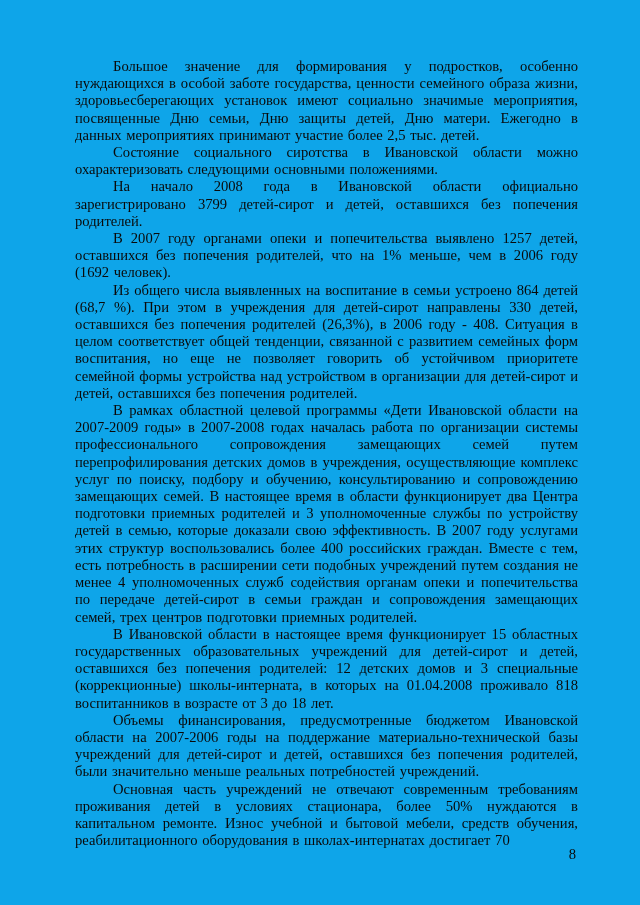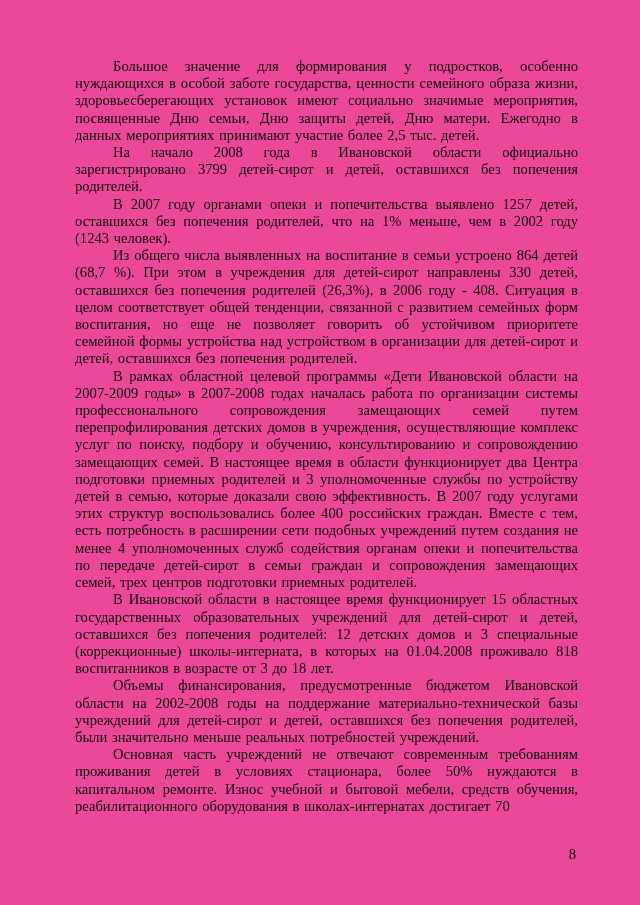--- a/index.html
+++ b/index.html
@@ -4,21 +4,21 @@
 <style>
   html, body {
     margin: 0;
     padding: 0;
     background: #ffffff;
   }
   .page {
     position: relative;
     width: 640px;
     height: 905px;
-    background: #ec4899;
+    background: #0ea5e9;
     box-sizing: border-box;
     padding: 58px 62px 30px 75px;
     font-family: "Liberation Serif", "DejaVu Serif", serif;
     color: #0a0a0a;
     overflow: hidden;
   }
   .doc-body p {
     margin: 0;
     font-size: 14.6px;
     line-height: 17.2px;
@@ -33,22 +33,23 @@
     font-size: 14.6px;
     color: #0a0a0a;
   }
 </style>
 </head>
 <body>
 
 <div class="page">
   <div class="doc-body">
     <p>Большое значение для формирования у подростков, особенно нуждающихся в особой заботе государства, ценности семейного образа жизни, здоровьесберегающих установок имеют социально значимые мероприятия, посвященные Дню семьи, Дню защиты детей, Дню матери. Ежегодно в данных мероприятиях принимают участие более 2,5 тыс. детей.</p>
+    <p>Состояние социального сиротства в Ивановской области можно охарактеризовать следующими основными положениями.</p>
     <p>На начало 2008 года в Ивановской области официально зарегистрировано 3799 детей-сирот и детей, оставшихся без попечения родителей.</p>
-    <p>В 2007 году органами опеки и попечительства выявлено 1257 детей, оставшихся без попечения родителей, что на 1% меньше, чем в 2002 году (1243 человек).</p>
+    <p>В 2007 году органами опеки и попечительства выявлено 1257 детей, оставшихся без попечения родителей, что на 1% меньше, чем в 2006 году (1692 человек).</p>
     <p>Из общего числа выявленных на воспитание в семьи устроено 864 детей (68,7 %). При этом в учреждения для детей-сирот направлены 330 детей, оставшихся без попечения родителей (26,3%), в 2006 году - 408. Ситуация в целом соответствует общей тенденции, связанной с развитием семейных форм воспитания, но еще не позволяет говорить об устойчивом приоритете семейной формы устройства над устройством в организации для детей-сирот и детей, оставшихся без попечения родителей.</p>
     <p>В рамках областной целевой программы «Дети Ивановской области на 2007-2009 годы» в 2007-2008 годах началась работа по организации системы профессионального сопровождения замещающих семей путем перепрофилирования детских домов в учреждения, осуществляющие комплекс услуг по поиску, подбору и обучению, консультированию и сопровождению замещающих семей. В настоящее время в области функционирует два Центра подготовки приемных родителей и 3 уполномоченные службы по устройству детей в семью, которые доказали свою эффективность. В 2007 году услугами этих структур воспользовались более 400 российских граждан. Вместе с тем, есть потребность в расширении сети подобных учреждений путем создания не менее 4 уполномоченных служб содействия органам опеки и попечительства по передаче детей-сирот в семьи граждан и сопровождения замещающих семей, трех центров подготовки приемных родителей.</p>
     <p>В Ивановской области в настоящее время функционирует 15 областных государственных образовательных учреждений для детей-сирот и детей, оставшихся без попечения родителей: 12 детских домов и 3 специальные (коррекционные) школы-интерната, в которых на 01.04.2008 проживало 818 воспитанников в возрасте от 3 до 18 лет.</p>
-    <p>Объемы финансирования, предусмотренные бюджетом Ивановской области на 2002-2008 годы на поддержание материально-технической базы учреждений для детей-сирот и детей, оставшихся без попечения родителей, были значительно меньше реальных потребностей учреждений.</p>
+    <p>Объемы финансирования, предусмотренные бюджетом Ивановской области на 2007-2006 годы на поддержание материально-технической базы учреждений для детей-сирот и детей, оставшихся без попечения родителей, были значительно меньше реальных потребностей учреждений.</p>
     <p>Основная часть учреждений не отвечают современным требованиям проживания детей в условиях стационара, более 50% нуждаются в капитальном ремонте. Износ учебной и бытовой мебели, средств обучения, реабилитационного оборудования в школах-интернатах достигает 70</p>
   </div>
   <div class="page-number">8</div>
 </div>
 
 </body></html>

